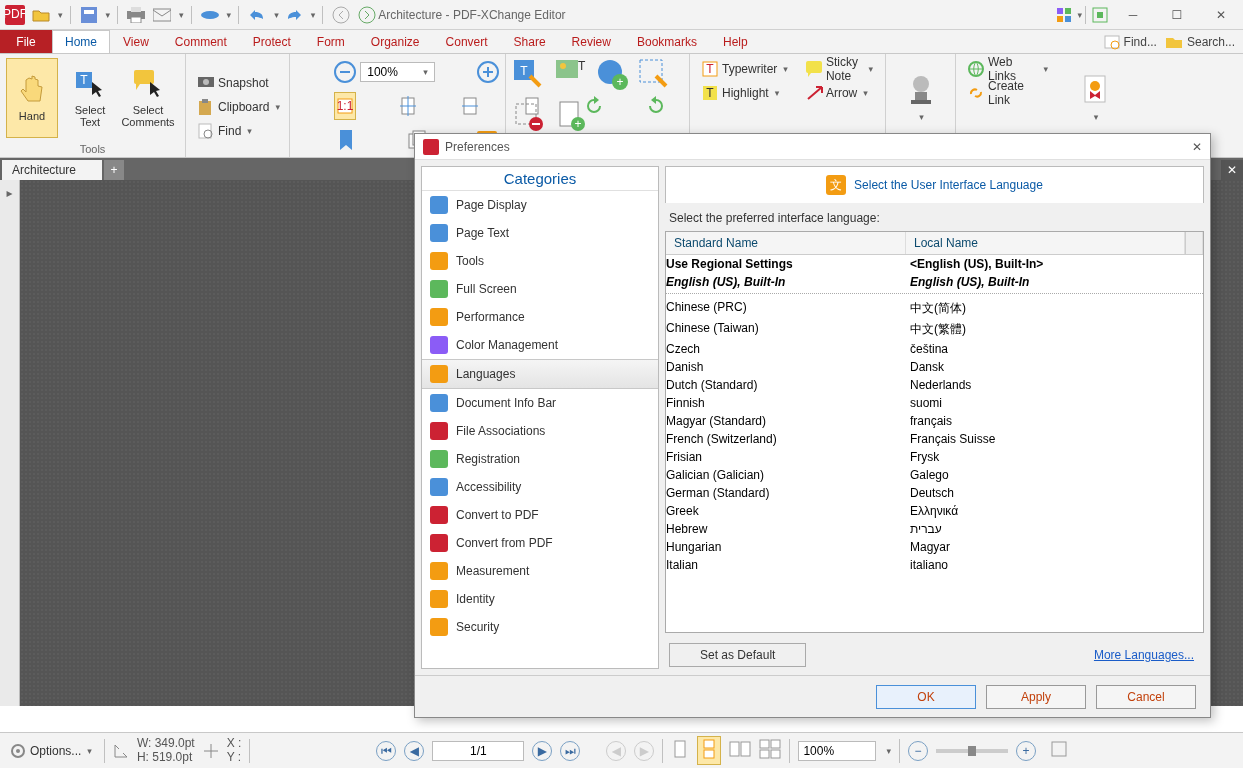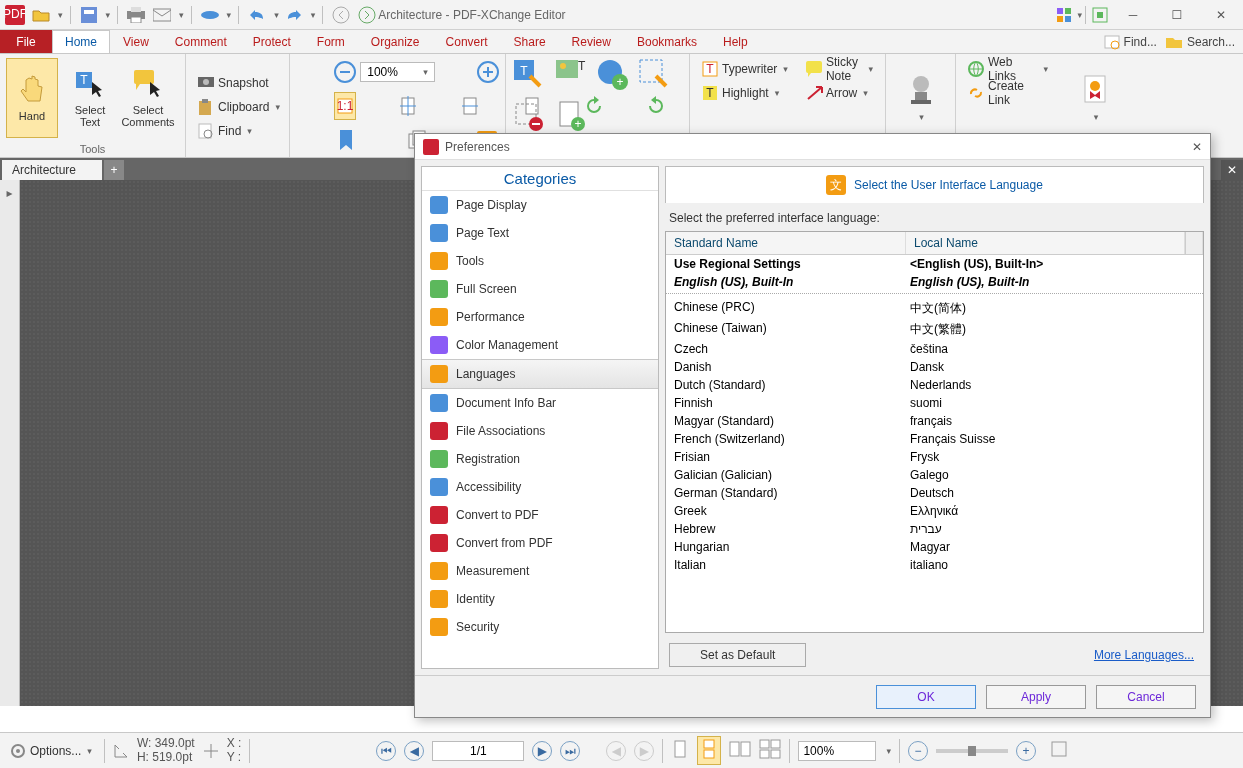--- a/index.html
+++ b/index.html
@@ -65,31 +65,31 @@
 .right-head { display:flex; align-items:center; justify-content:center; gap:8px; padding:8px; color:#0a5aa6; font-size:15px; }
 .right-label { color:#333; padding: 8px 4px 6px; font-size:12px; }
 .lang-table { flex:1; background:#fff; border:1px solid #aaa; display:flex; flex-direction:column; min-height:0; }
 .lang-header { display:flex; background:#f5f5f5; border-bottom:1px solid #ccc; }
 .lang-header div { padding:4px 8px; color:#0c4a6e; border-right:1px solid #ddd; }
 .lh-std { width:240px; }
 .lh-loc { flex:1; }
 .lh-scroll { width:17px; background:#eee; border-left:1px solid #ccc; }
 .lang-body { flex:1; overflow-y:scroll; position:relative; }
 .lang-row { display:flex; padding:2px 0; }
-.lang-row .c1 { width:240px; padding-left:8px; }
+.lang-row .c1 { width:240px; }
 .lang-row .c2 { flex:1; padding-left:4px; }
 .lang-row.bold { font-weight:bold; }
 .lang-row.italic { font-style:italic; font-weight:bold; border-bottom:1px dotted #aaa; padding-bottom:4px; margin-bottom:4px; }
 .lang-g2 { font-style:italic; font-weight:bold; }
 .right-bottom { display:flex; align-items:center; padding:10px 4px 2px; gap:12px; }
 .sd-btn { padding:4px 30px; background:#f0f0f0; border:1px solid #aaa; color:#333; }
 .more-link { margin-left:auto; color:#1a5cc8; text-decoration:underline; padding-right:6px; }
 
 .dlg-buttons { height:42px; background:#f0f0f0; border-top:1px solid #ccc; display:flex; align-items:center; justify-content:flex-end; gap:10px; padding-right:14px; }
-.dlg-btn { width:100px; height:24px; background:#f5f5f5; border:1px solid #999; color:#6d28d9; display:flex;align-items:center;justify-content:center; }
+.dlg-btn { width:100px; height:24px; background:#f5f5f5; border:1px solid #999; color:#c2410c; display:flex;align-items:center;justify-content:center; }
 .dlg-btn.primary { border:1px solid #4a90d9; background:#e8f1fc; }
 
 
 .statusbar { position:absolute; left:0; right:0; bottom:0; height:36px; background:#f3f3f3; border-top:1px solid #c8c8c8; display:flex; align-items:center; padding:0 6px; gap:8px; color:#333; }
 .sb-sep { width:1px; height:24px; background:#c0c0c0; }
 .sb-btn { display:flex; align-items:center; gap:4px; padding:2px 4px; }
 .sb-stack { display:flex; flex-direction:column; font-size:10px; line-height:1.1; color:#555; }
 .sb-nav-btn { width:20px; height:20px; border-radius:10px; border:1px solid #7aa0c4; display:flex;align-items:center;justify-content:center; color:#3a6aa0; }
 .sb-page { width:92px; height:20px; background:#fff; border:1px solid #bbb; text-align:center; }
 .sb-zoom { width:78px; height:20px; background:#fff; border:1px solid #bbb; padding:0 4px; }

